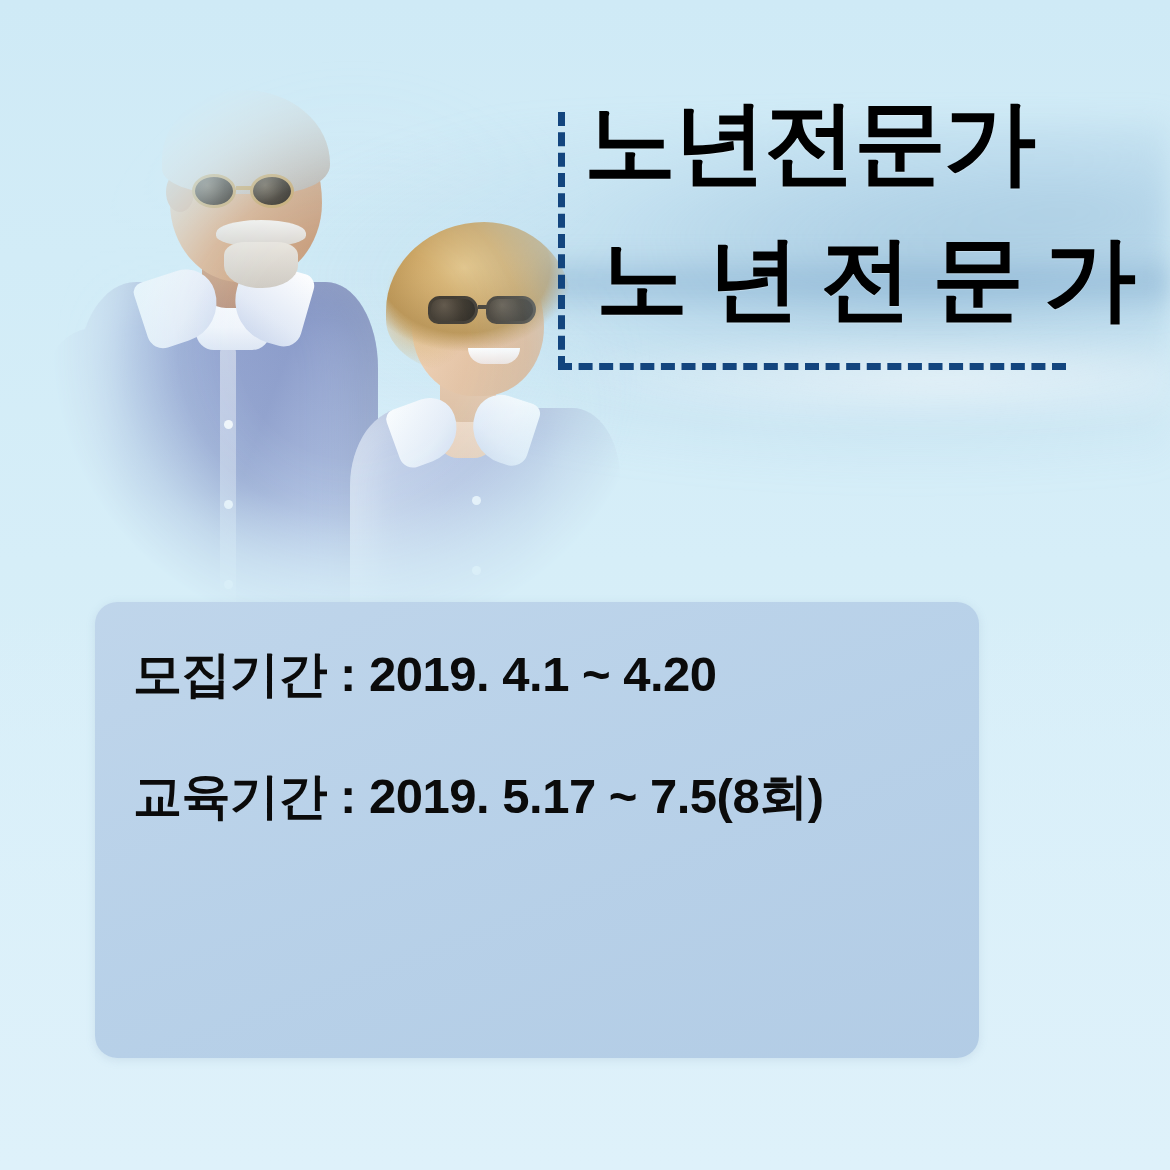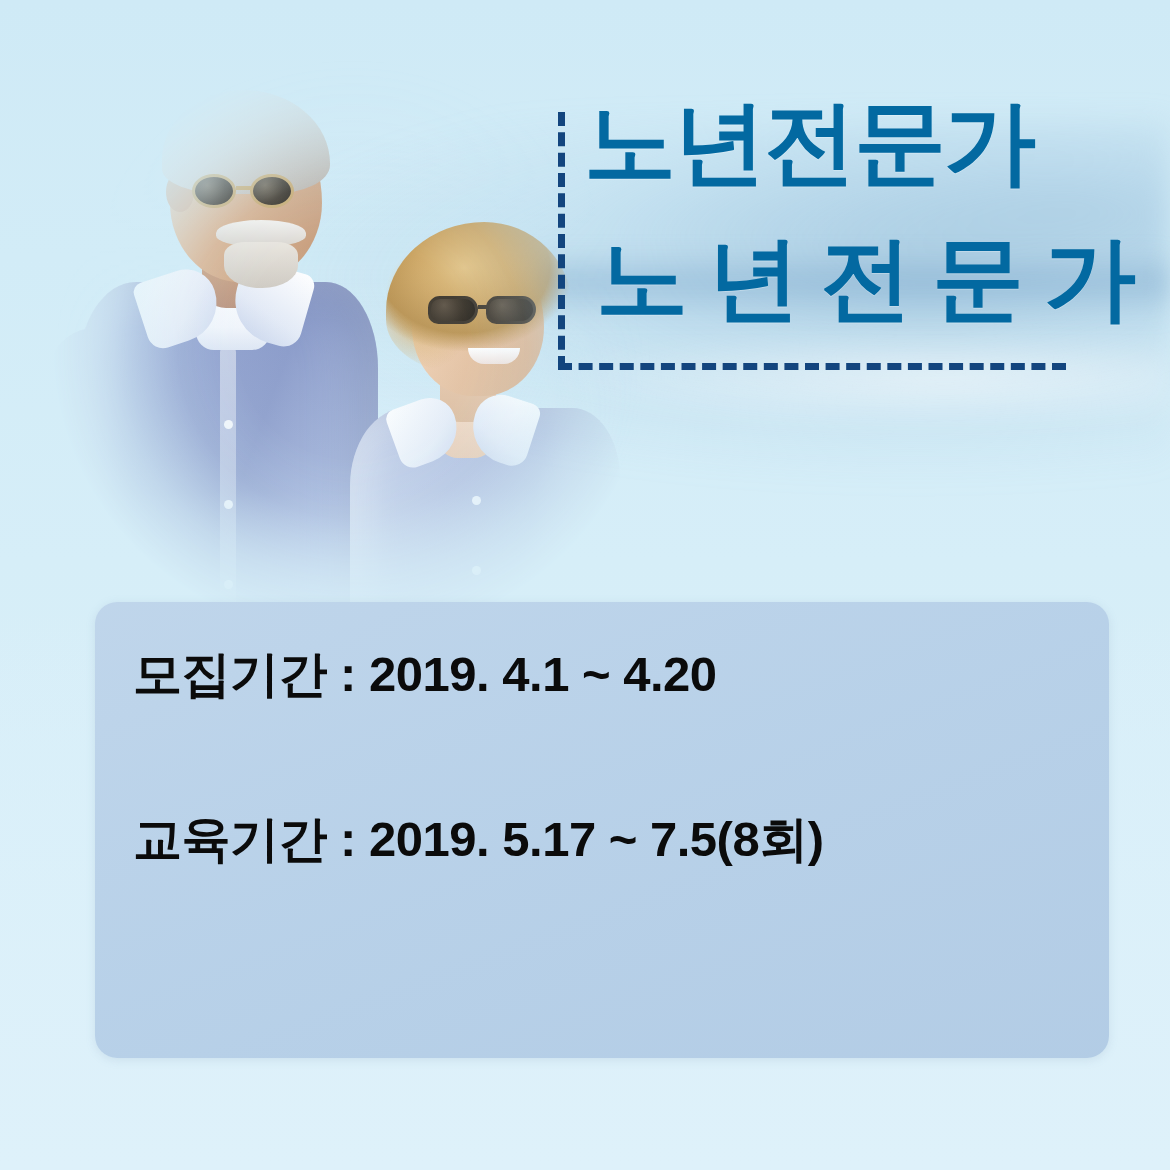--- a/index.html
+++ b/index.html
@@ -324,56 +324,56 @@
     color: #154680;
   }
   .title-line {
     font-family: "Liberation Sans", "DejaVu Sans", sans-serif;
     font-weight: 700;
     font-size: 92px;
     line-height: 1.02;
     letter-spacing: -2px;
     text-align: left;
     white-space: nowrap;
-    color: #0369a1;
+    color: #000000;
     text-shadow: 0 1px 0 rgba(255,255,255,0.25);
   }
   .title-line.two {
     margin-top: 42px;
     letter-spacing: 20px;
     margin-left: 12px;
   }
 
   
   .info-card {
     position: absolute;
     left: 95px;
     top: 602px;
-    width: 1014px;
+    width: 884px;
     height: 456px;
     background: linear-gradient(160deg, rgba(190,212,234,0.95) 0%, rgba(183,208,232,0.96) 45%, rgba(176,202,228,0.94) 100%);
     border-radius: 22px;
     box-shadow: 0 2px 10px rgba(120,150,180,0.18);
   }
   .info-list {
     position: absolute;
     left: 38px;
     top: 48px;
     right: 28px;
   }
   .info-row {
     font-family: "Liberation Sans", "DejaVu Sans", sans-serif;
     font-weight: 700;
     font-size: 49px;
     line-height: 1.0;
     color: #0b0b0b;
     white-space: nowrap;
     letter-spacing: -0.5px;
   }
-  .info-row + .info-row { margin-top: 116px; }
+  .info-row + .info-row { margin-top: 73px; }
 </style>
 </head>
 <body>
 
 <div class="poster">
 
   <div class="bg-base"></div>
   <div class="bg-sea-haze"></div>
   <div class="bg-horizon"></div>
   <div class="bg-surf"></div>

